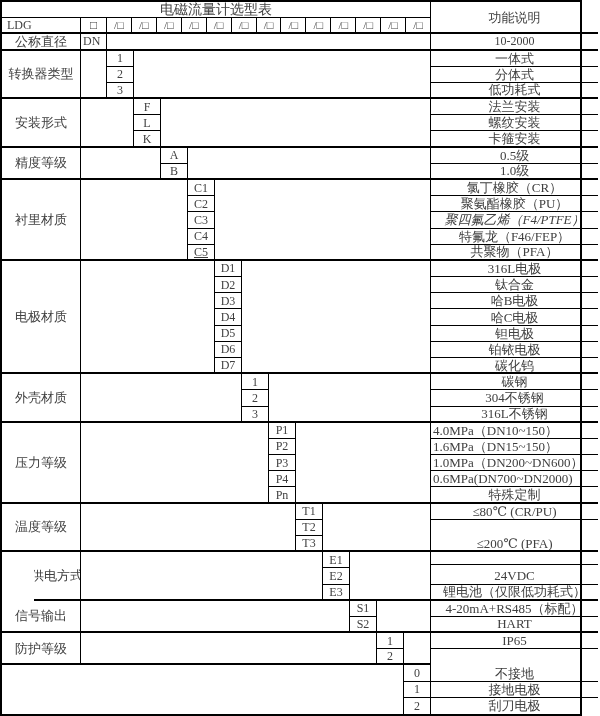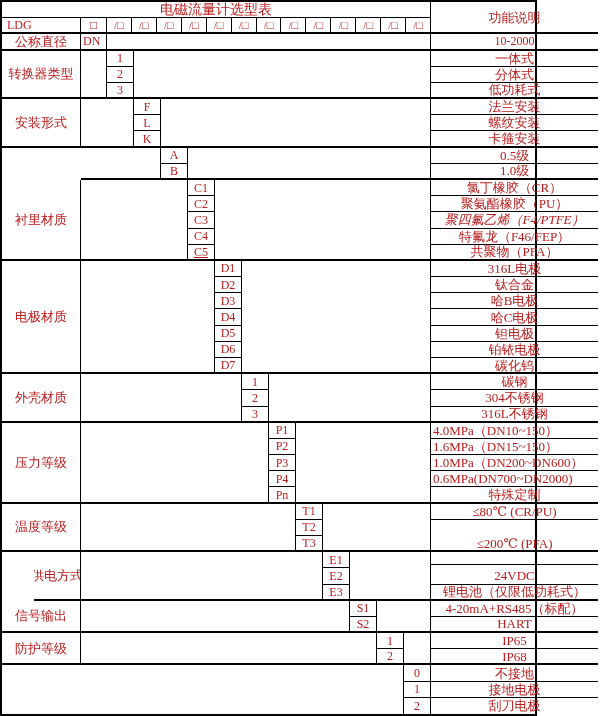--- a/index.html
+++ b/index.html
@@ -1,24 +1,24 @@
 <!DOCTYPE html>
 <html><head>
 <meta charset="utf-8">
 <style>
   * { box-sizing: border-box; margin: 0; padding: 0; }
   html, body { background: #ffffff; }
   body { width: 600px; font-family: "Liberation Serif", "DejaVu Serif", serif; }
 
   #grid {
-    width: 537px;
+    width: 582px;
     height: 716px;
     border: 2px solid #000;
     background: #fff;
-    color: #b91c1c;
+    color: #404040;
     display: grid;
     grid-template-columns: 79px 26px repeat(12, 27px) 167px;
     grid-template-rows: repeat(44, minmax(0, 1fr));
   }
 
   .cell {
     display: flex;
     align-items: center;
     justify-content: center;
     border-right: 1px solid #000;
@@ -92,20 +92,21 @@
     <div class="cell thickb" style="grid-area: 4 / 4 / 7 / 15;"></div>
     <div class="cell label thickb" style="grid-area: 7 / 1 / 10 / 2;">安装形式</div>
     <div class="cell thickb" style="grid-area: 7 / 2 / 10 / 4;"></div>
     <div class="cell latin" style="grid-area: 7 / 4 / 8 / 5;">F</div>
     <div class="cell nobr" style="grid-area: 7 / 15 / 8 / 16;">法兰安装</div>
     <div class="cell latin" style="grid-area: 8 / 4 / 9 / 5;">L</div>
     <div class="cell nobr" style="grid-area: 8 / 15 / 9 / 16;">螺纹安装</div>
     <div class="cell latin thickb" style="grid-area: 9 / 4 / 10 / 5;">K</div>
     <div class="cell nobr thickb" style="grid-area: 9 / 15 / 10 / 16;">卡箍安装</div>
     <div class="cell thickb" style="grid-area: 7 / 5 / 10 / 15;"></div>
+    <div class="cell label thickb" style="grid-area: 10 / 1 / 12 / 2;">精度等级</div>
     <div class="cell thickb" style="grid-area: 10 / 2 / 12 / 5;"></div>
     <div class="cell latin" style="grid-area: 10 / 5 / 11 / 6;">A</div>
     <div class="cell nobr" style="grid-area: 10 / 15 / 11 / 16;">0.5级</div>
     <div class="cell latin thickb" style="grid-area: 11 / 5 / 12 / 6;">B</div>
     <div class="cell nobr thickb" style="grid-area: 11 / 15 / 12 / 16;">1.0级</div>
     <div class="cell thickb" style="grid-area: 10 / 6 / 12 / 15;"></div>
     <div class="cell label thickb" style="grid-area: 12 / 1 / 17 / 2;">衬里材质</div>
     <div class="cell thickb" style="grid-area: 12 / 2 / 17 / 6;"></div>
     <div class="cell latin" style="grid-area: 12 / 6 / 13 / 7;">C1</div>
     <div class="cell nobr" style="grid-area: 12 / 15 / 13 / 16;">氯丁橡胶（CR）</div>
@@ -179,21 +180,20 @@
     <div class="cell latin" style="grid-area: 38 / 12 / 39 / 13;">S1</div>
     <div class="cell nobr" style="grid-area: 38 / 15 / 39 / 16;">4-20mA+RS485（标配）</div>
     <div class="cell latin thickb" style="grid-area: 39 / 12 / 40 / 13;">S2</div>
     <div class="cell nobr thickb" style="grid-area: 39 / 15 / 40 / 16;">HART</div>
     <div class="cell thickb" style="grid-area: 38 / 13 / 40 / 15;"></div>
     <div class="cell label thickb" style="grid-area: 40 / 1 / 42 / 2;">防护等级</div>
     <div class="cell thickb" style="grid-area: 40 / 2 / 42 / 13;"></div>
     <div class="cell latin" style="grid-area: 40 / 13 / 41 / 14;">1</div>
     <div class="cell nobr" style="grid-area: 40 / 15 / 41 / 16;">IP65</div>
     <div class="cell latin thickb" style="grid-area: 41 / 13 / 42 / 14;">2</div>
-    <div class="cell nobr thickb" style="grid-area: 41 / 15 / 42 / 16;">IP68</div>
     <div class="cell thickb" style="grid-area: 40 / 14 / 42 / 15;"></div>
     <div class="cell nobb" style="grid-area: 42 / 2 / 45 / 14;"></div>
     <div class="cell latin" style="grid-area: 42 / 14 / 43 / 15;">0</div>
     <div class="cell nobr" style="grid-area: 42 / 15 / 43 / 16;">不接地</div>
     <div class="cell latin" style="grid-area: 43 / 14 / 44 / 15;">1</div>
     <div class="cell nobr" style="grid-area: 43 / 15 / 44 / 16;">接地电极</div>
     <div class="cell latin nobb" style="grid-area: 44 / 14 / 45 / 15;">2</div>
     <div class="cell nobr nobb" style="grid-area: 44 / 15 / 45 / 16;">刮刀电极</div>
   </div>
 

